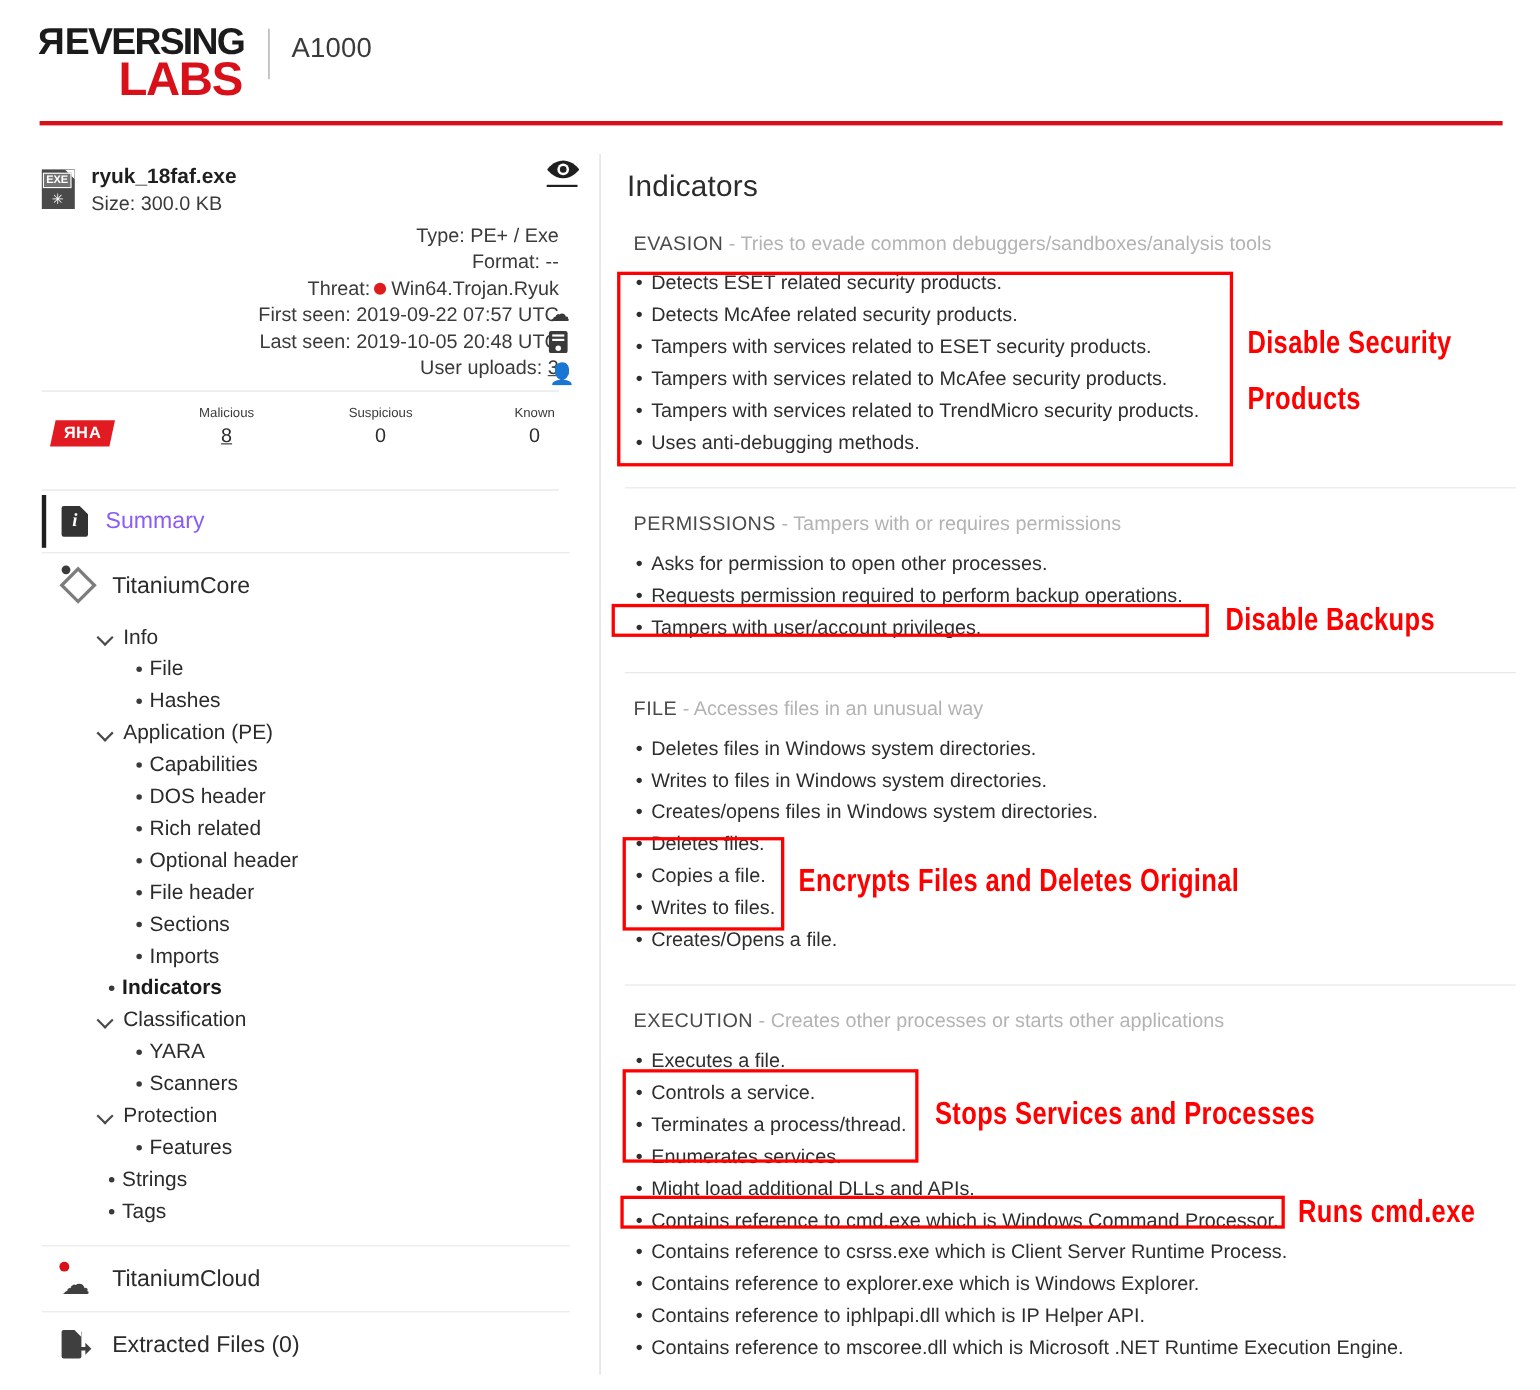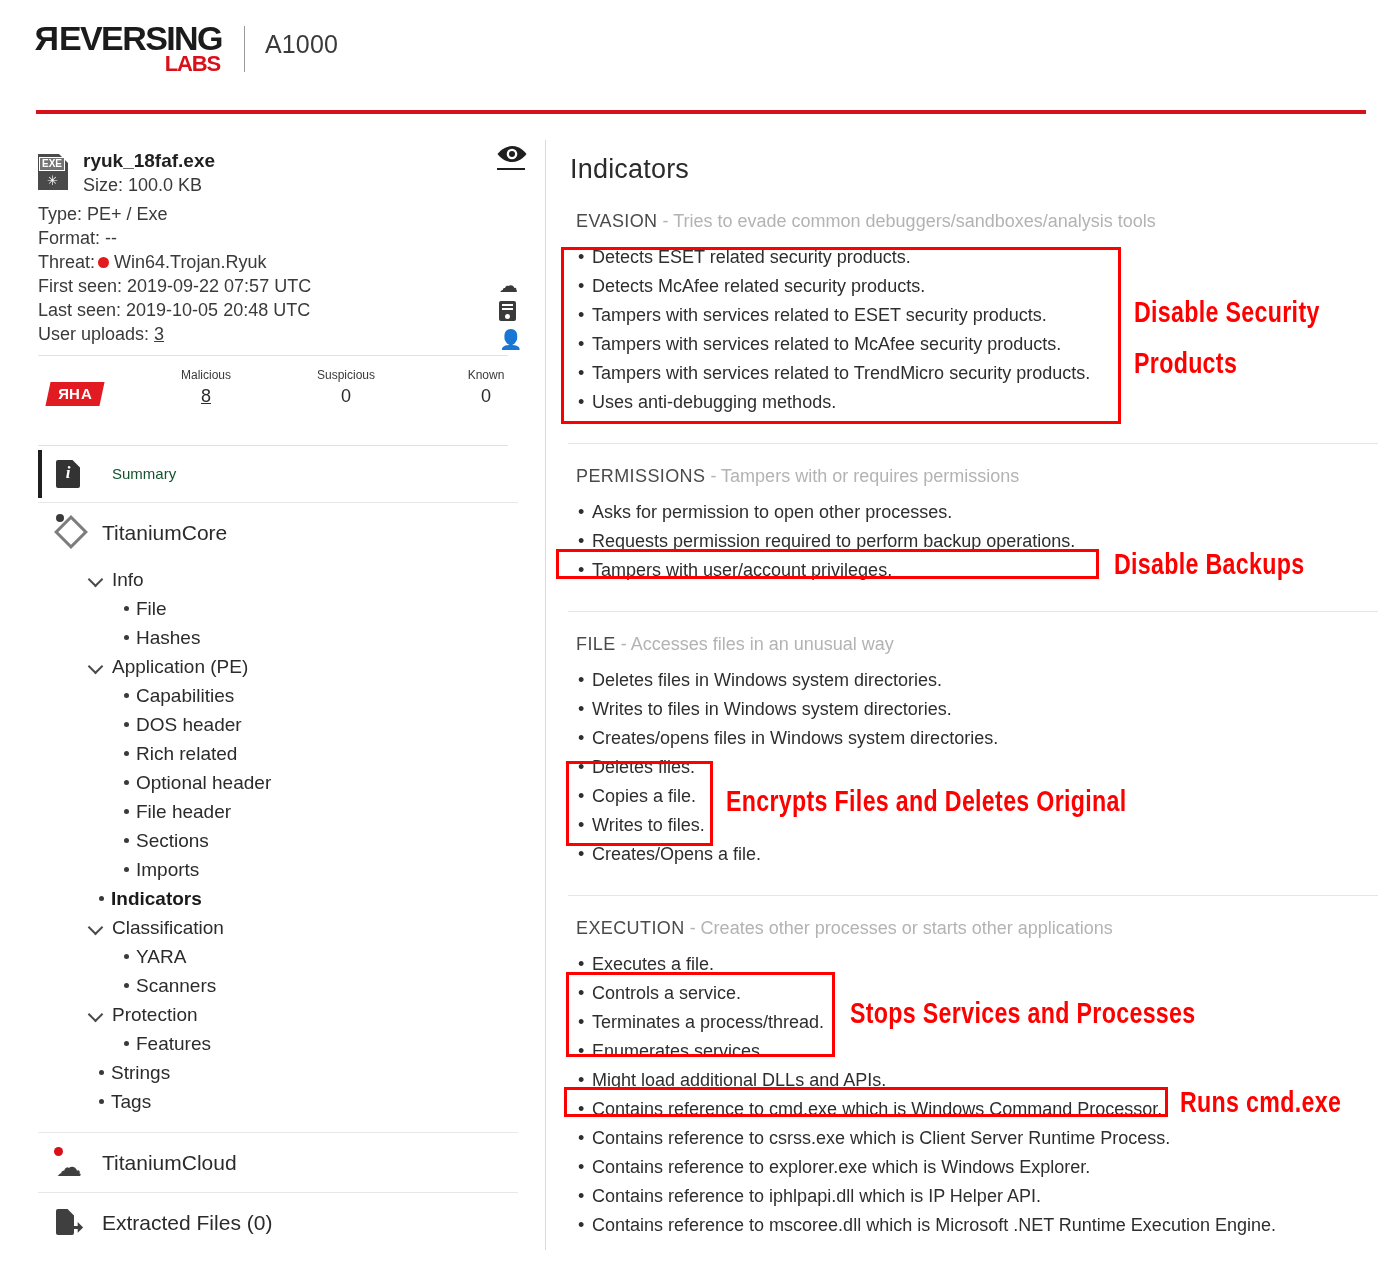--- a/index.html
+++ b/index.html
@@ -17,21 +17,21 @@
   .logo-wrap { position: absolute; left: 36px; top: 24px; display: flex; align-items: flex-start; }
   .logo-block { display: flex; flex-direction: column; line-height: 0.88; }
   .logo-rev {
     font-family: "Liberation Sans", sans-serif;
     font-weight: 700; font-size: 34px; letter-spacing: -1.6px;
     color: #1b1b1b; white-space: nowrap;
   }
   .logo-rev .flip { display: inline-block; transform: scaleX(-1); }
   .logo-labs {
     font-family: "Liberation Sans", sans-serif;
-    font-weight: 700; font-size: 22px; letter-spacing: -1.2px;
+    font-weight: 700; font-size: 43px; letter-spacing: -1.2px;
     color: #D8101A; text-align: right; padding-right: 2px;
   }
   .logo-divider { width: 1px; height: 46px; background: #9a9a9a; margin: 2px 20px 0 22px; }
   .product-name { font-size: 25px; color: #3a3a3a; letter-spacing: 0.2px; margin-top: 6px; }
   .header-rule { position: absolute; left: 36px; top: 110px; width: 1330px; height: 4px; background: #D8101A; }
 
   
   .v-divider { position: absolute; left: 545px; top: 140px; width: 1px; height: 1110px; background: #d9d9d9; }
 
   
@@ -54,21 +54,21 @@
     font-size: 10px; font-weight: 700; color: #ffffff;
     background: #737373; border: 1.5px solid #ffffff; padding: 0px 2px 1px 2px;
     letter-spacing: 0px; line-height: 11px;
   }
   .file-icon-gear { position: absolute; left: 9px; top: 20px; font-size: 13px; color: #ffffff; line-height: 13px; }
 
   .file-name { position: absolute; left: 45px; top: 0px; font-size: 19px; font-weight: 700; color: #1f1f1f; }
   .file-size { position: absolute; left: 45px; top: 25px; font-size: 18px; color: #3a3a3a; }
 
   .meta-list { position: absolute; left: 38px; top: 62px; width: 470px; }
-  .meta-row { font-size: 18px; color: #3a3a3a; line-height: 24px; white-space: nowrap; }
+  .meta-row { font-size: 18px; color: #3a3a3a; line-height: 24px; white-space: nowrap; text-align: right; }
   .threat-dot {
     display: inline-block; width: 11px; height: 11px; border-radius: 50%;
     background: #E01B1B; margin: 0 5px 0 3px; vertical-align: middle; position: relative; top: -1px;
   }
   .ul-val { text-decoration: underline; }
 
   .icon-col { position: absolute; left: 495px; top: 0px; width: 34px; }
   .eye-icon { position: absolute; left: 0px; top: 4px; width: 34px; }
   .eye-line { position: absolute; left: 2px; top: 24px; width: 28px; height: 2px; background: #1f1f1f; }
   .side-icon { position: absolute; left: 4px; color: #3a3a3a; }
@@ -103,21 +103,21 @@
 
   .nav-summary {
     position: relative; height: 58px; display: flex; align-items: center;
     border-bottom: 1px solid #e8e8e8; padding-left: 18px;
   }
   .nav-summary::before { content:""; position:absolute; left:0; top:5px; width:4px; height:48px; background:#1f1f1f; }
   .info-icon { width: 26px; height: 28px; position: relative; margin-right: 14px; }
   .info-icon-body { position:absolute; left:0; top:0; width:24px; height:28px; background:#333; border-radius:2px; }
   .info-icon-fold { position:absolute; right:2px; top:0; width:8px; height:8px; background:#fff; clip-path: polygon(100% 0, 0 0, 100% 100%); }
   .info-icon-i { position:absolute; left:0; top:3px; width:24px; text-align:center; color:#fff; font-size:17px; font-style:italic; font-weight:700; font-family:"Liberation Serif", serif; }
-  .nav-summary-label { font-size: 15px; color: #14532d; margin-left: 16px; }
+  .nav-summary-label { font-size: 21px; color: #8b5cf6; }
 
   .nav-core { position: relative; height: 60px; display: flex; align-items: center; padding-left: 14px; }
   .diamond-icon { position: relative; width: 40px; height: 40px; margin-right: 10px; }
   .diamond-shape {
     position: absolute; left: 7px; top: 7px; width: 24px; height: 24px;
     border: 3px solid #7d7d7d; transform: rotate(45deg); background: #fff;
   }
   .diamond-dot { position: absolute; left: 4px; top: 1px; width: 8px; height: 8px; border-radius: 50%; background: #3a3a3a; }
   .nav-core-label { font-size: 21px; color: #2b2b2b; }
 
@@ -202,21 +202,21 @@
   <div class="sidebar">
 
     <div class="file-head">
       <div class="file-icon">
         <div class="file-icon-body"></div>
         <div class="file-icon-fold"></div>
         <div class="file-icon-exe">EXE</div>
         <div class="file-icon-gear">✳</div>
       </div>
       <div class="file-name">ryuk_18faf.exe</div>
-      <div class="file-size">Size: 100.0 KB</div>
+      <div class="file-size">Size: 300.0 KB</div>
     </div>
 
     <div class="meta-list">
       <div class="meta-row">Type: PE+ / Exe</div>
       <div class="meta-row">Format: --</div>
       <div class="meta-row"><span>Threat:</span><span class="threat-dot"></span><span>Win64.Trojan.Ryuk</span></div>
       <div class="meta-row">First seen: 2019-09-22 07:57 UTC</div>
       <div class="meta-row">Last seen: 2019-10-05 20:48 UTC</div>
       <div class="meta-row"><span>User uploads:</span> <span class="ul-val">3</span></div>
     </div>

